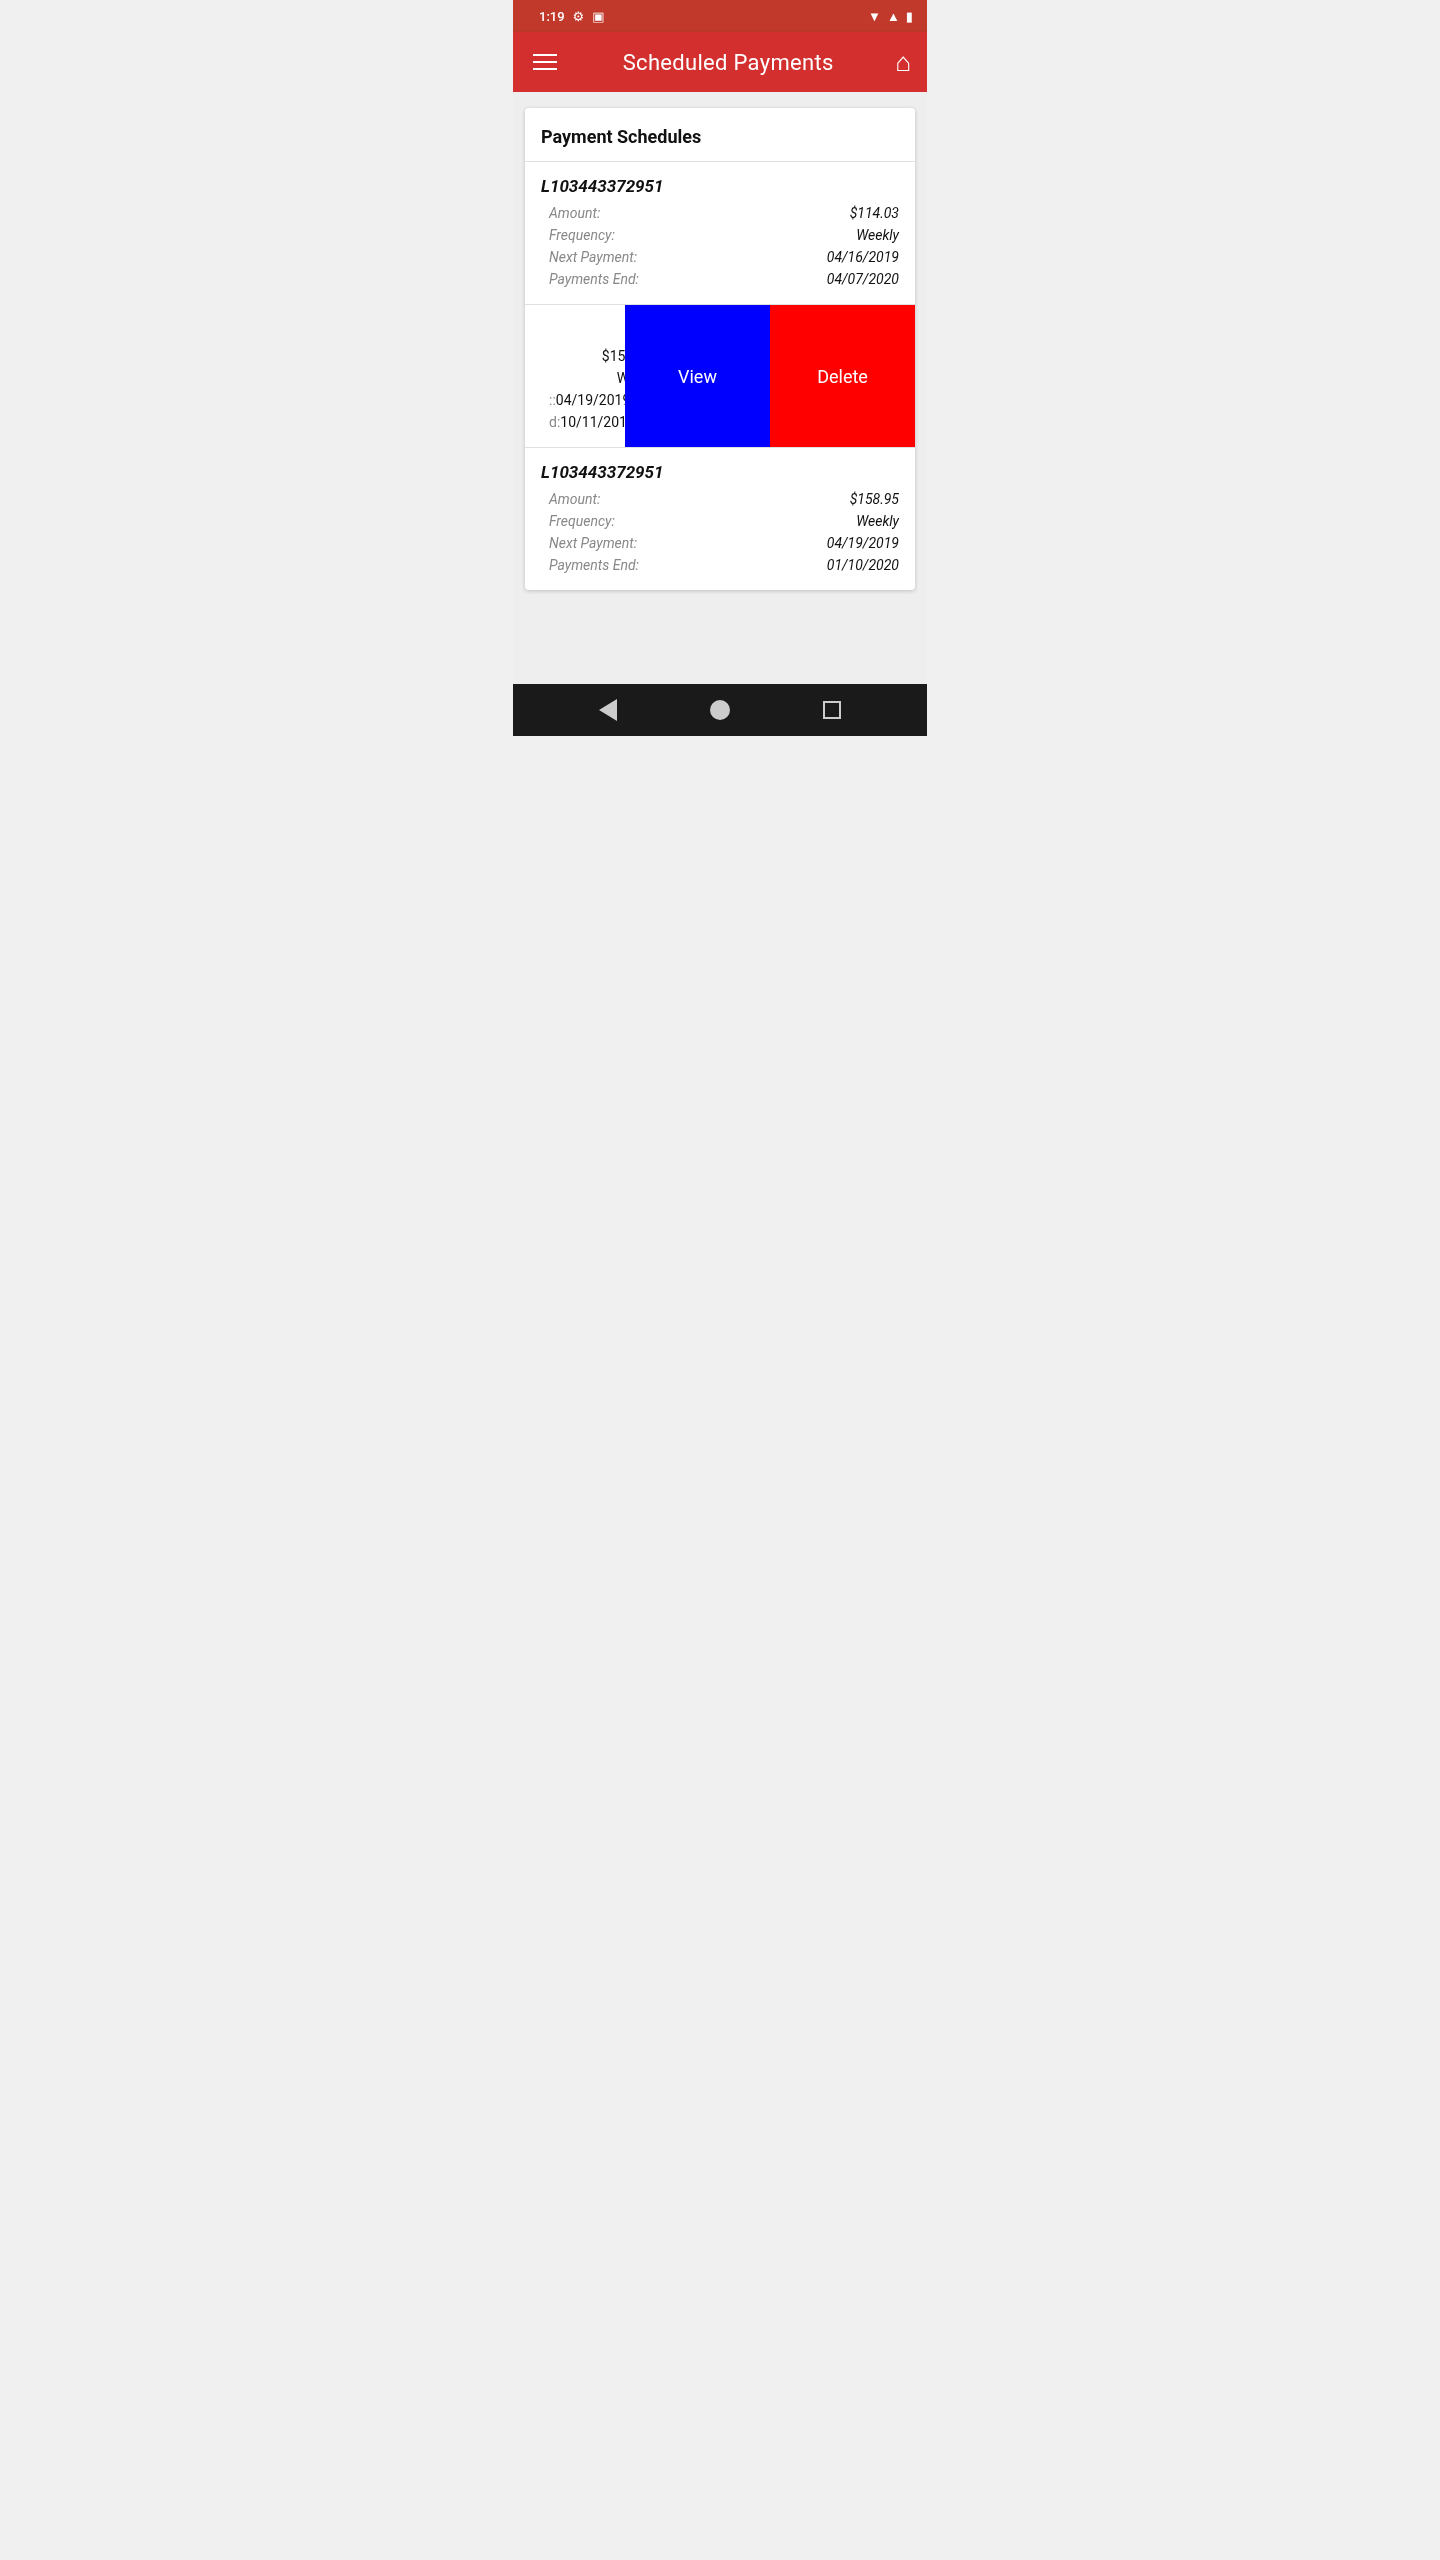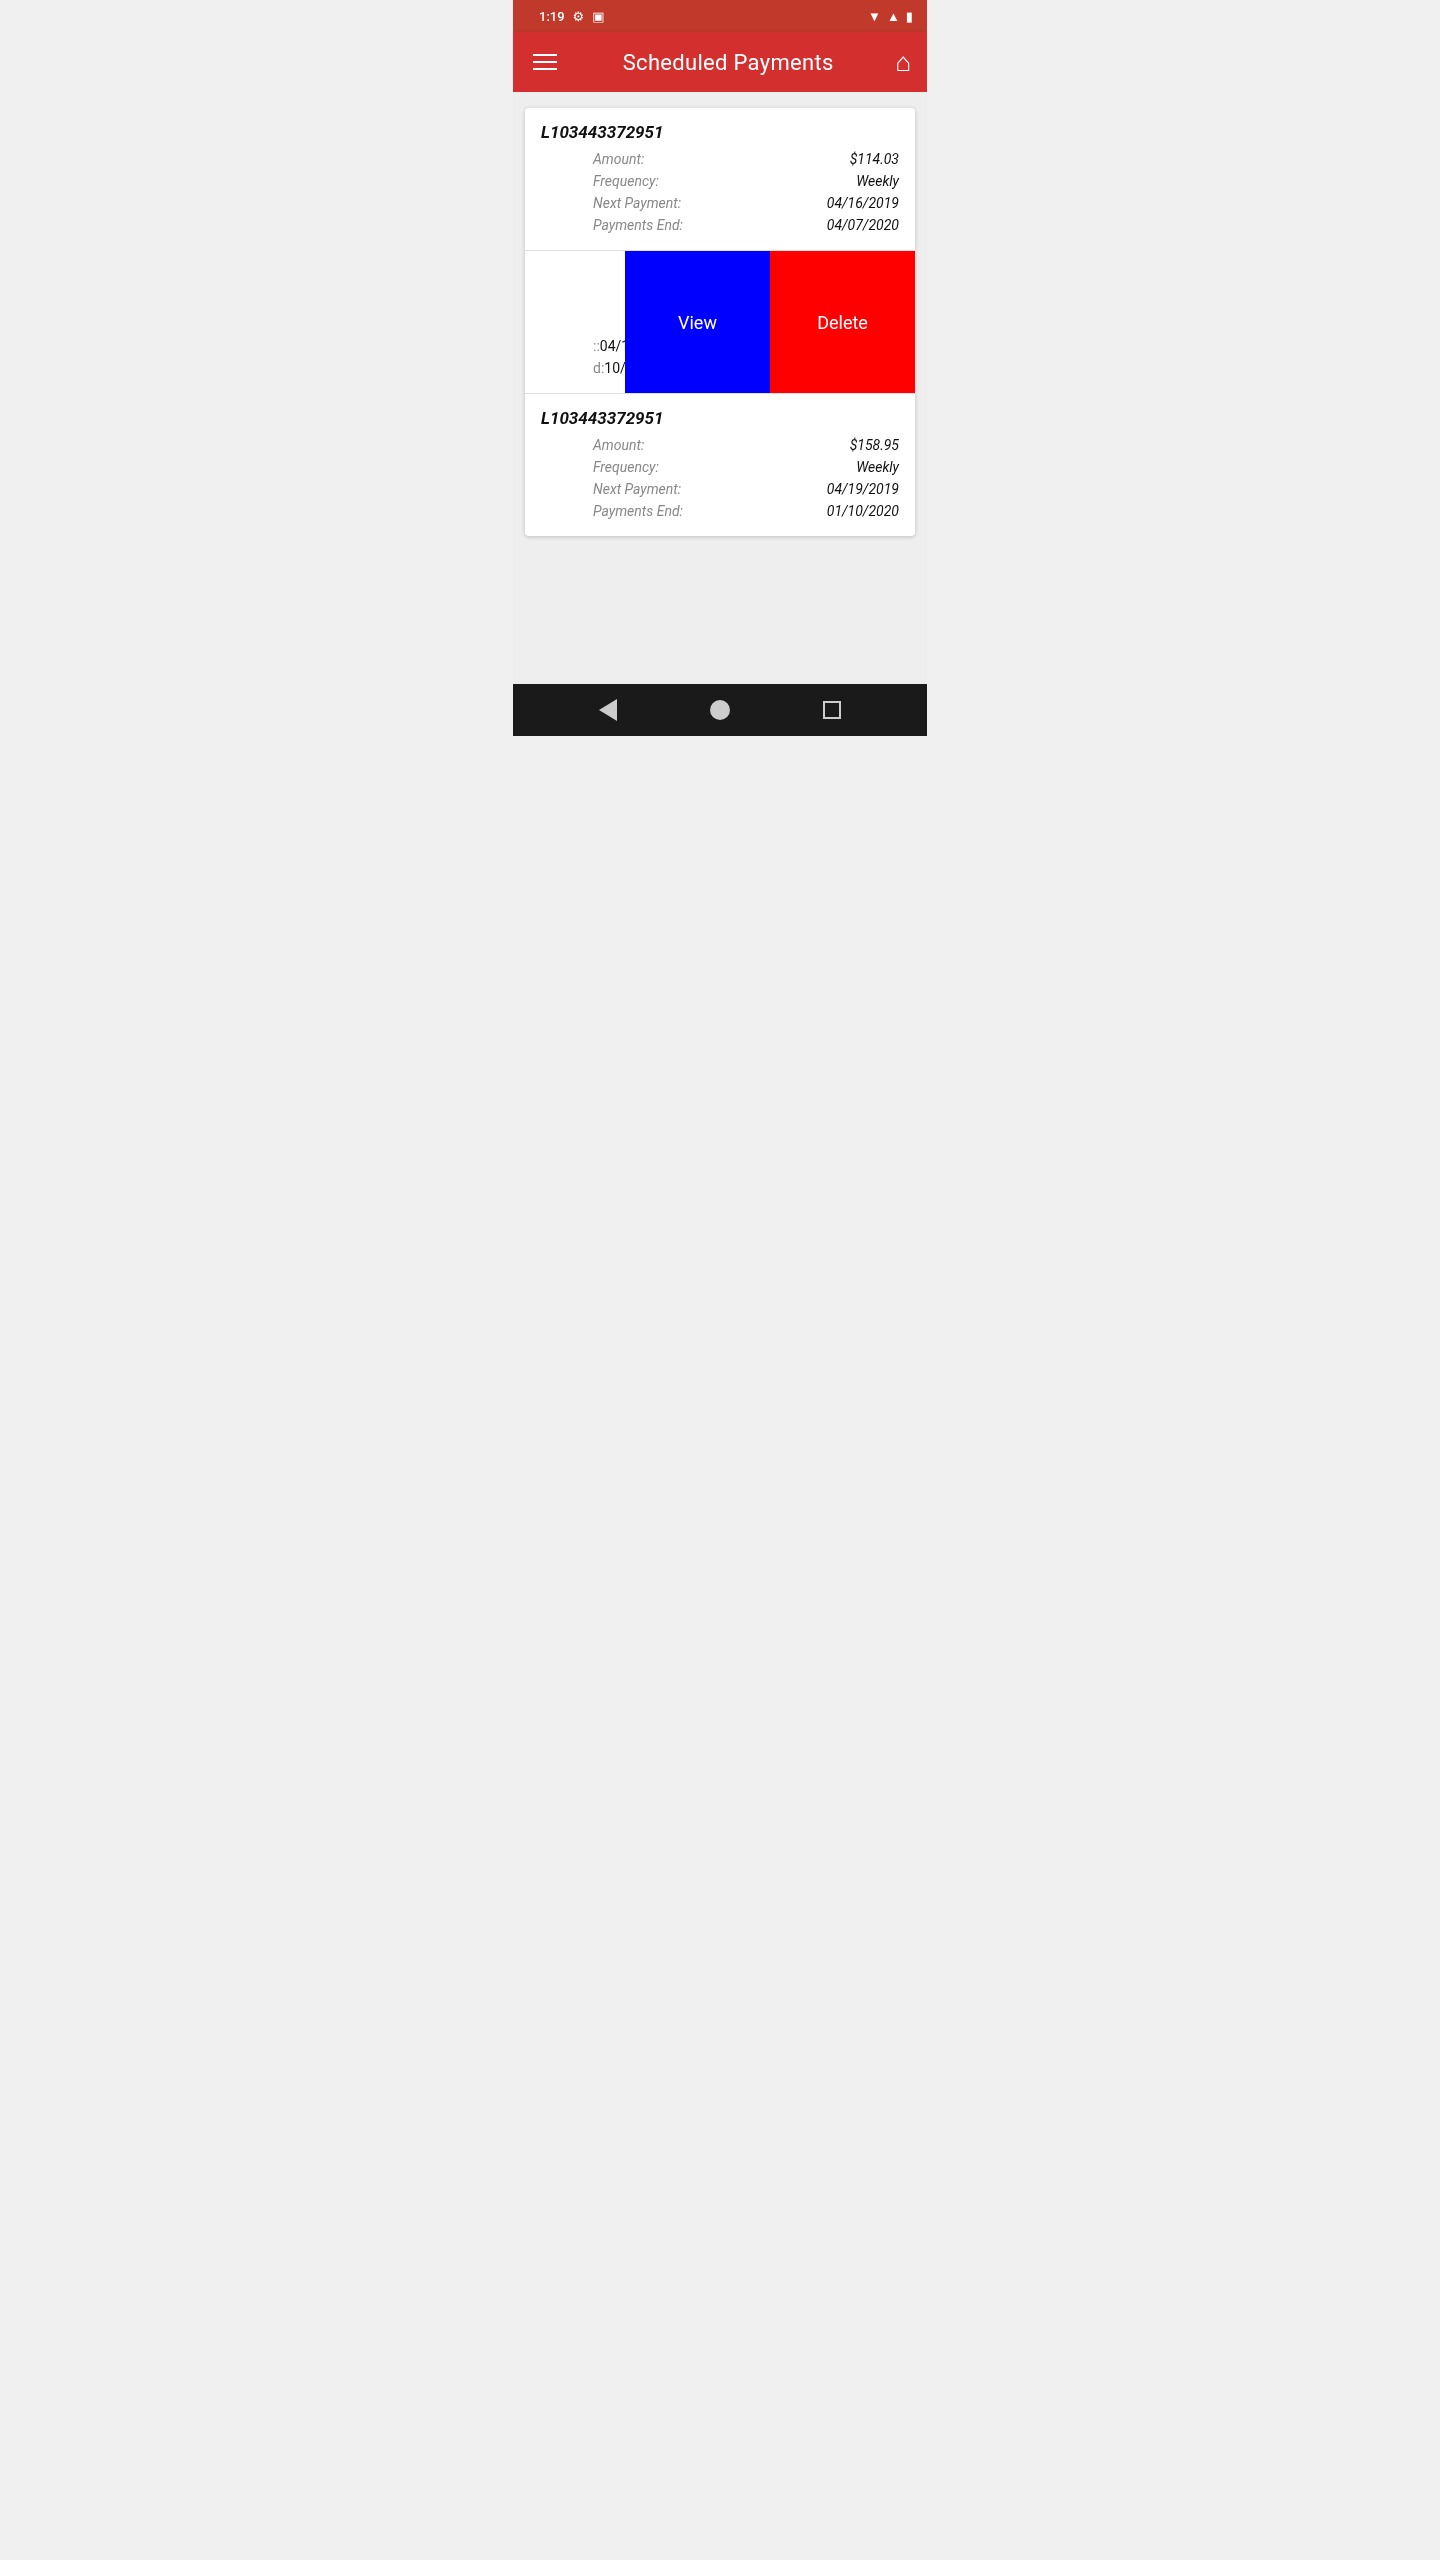--- a/index.html
+++ b/index.html
@@ -140,21 +140,20 @@
       display: flex;
       justify-content: space-between;
       align-items: center;
       padding: 3px 0;
     }
 
     .payment-label {
       font-size: 14px;
       color: #888;
       padding-left: 8px;
-      margin-left: 44px;
     }
 
     .payment-value {
       font-size: 14px;
       color: #111;
     }
 
     
     .swipe-overlay {
       position: relative;
@@ -266,20 +265,23 @@
     <span></span>
     <span></span>
   </div>
   <span class="app-bar-title">Scheduled Payments</span>
   <span class="home-icon">⌂</span>
 </div>
 
 <div class="main-content">
   <div class="card">
 
+    <div class="card-header">
+      <span class="card-header-title">Payment Schedules</span>
+    </div>
 
     <div class="payment-item">
       <div class="payment-item-content">
         <div class="payment-loan-id">L103443372951</div>
         <div class="payment-row">
           <span class="payment-label">Amount:</span>
           <span class="payment-value">$114.03</span>
         </div>
         <div class="payment-row">
           <span class="payment-label">Frequency:</span>

